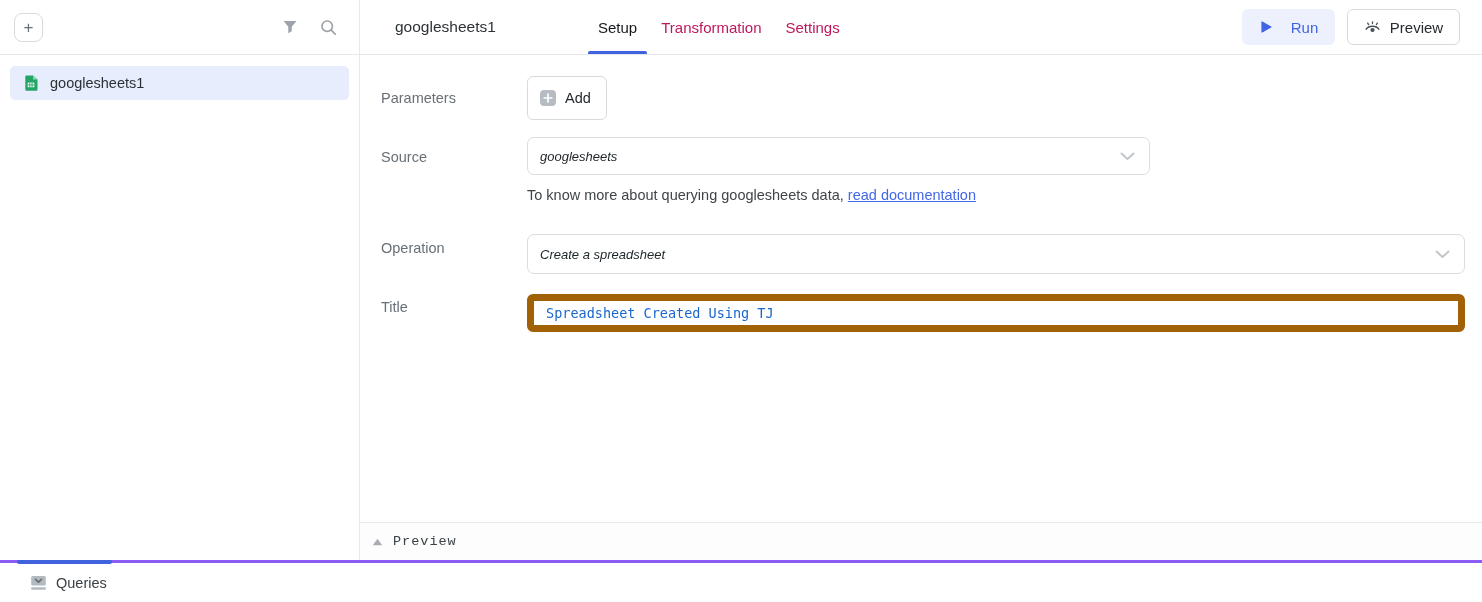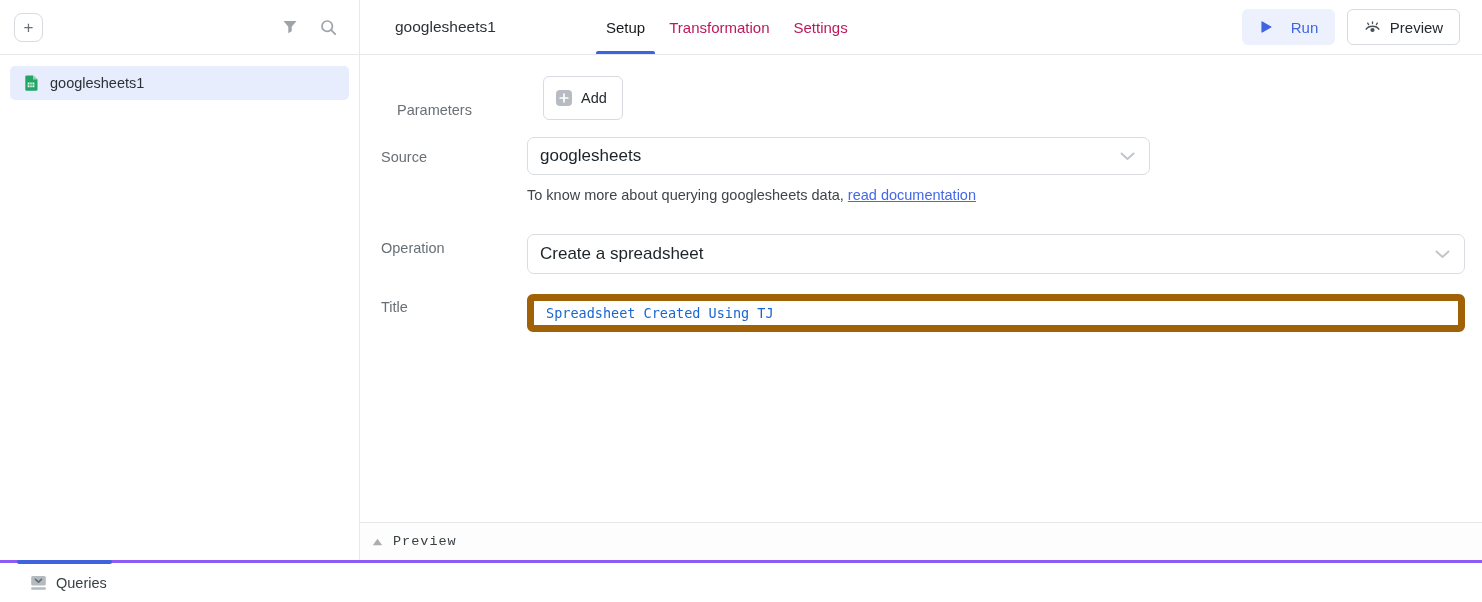--- a/index.html
+++ b/index.html
@@ -18,47 +18,47 @@
   .query-list { padding:11px 10px; }
   .query-item { height:34px; background:#e7edfd; border-radius:5px; display:flex; align-items:center; gap:11px; padding:0 13px; cursor:pointer; }
   .query-item-label { font-size:14.5px; color:#2b3236; }
 
   
   .main { flex:1; display:flex; flex-direction:column; min-width:0; background:#fff; }
   .main-header { height:55px; flex:0 0 55px; border-bottom:1px solid #e6e8eb; display:flex; align-items:stretch; padding:0 22px 0 35px; }
   .query-title { flex:0 0 203px; display:flex; align-items:center; font-size:15.5px; font-weight:500; color:#2b3236; }
   .tabs { display:flex; gap:24px; align-items:stretch; }
   .tab { position:relative; display:flex; align-items:center; font-size:15px; color:#be185d; cursor:pointer; }
-  .tab.active { color:#16191c; font-weight:500;margin-left:8px; }
+  .tab.active { color:#16191c; font-weight:500; }
   .tab.active::after { content:""; position:absolute; left:-10px; right:-10px; bottom:0; height:3px; background:#3e63dd; border-radius:2px 2px 0 0; }
   .main-header .spacer { flex:1; }
   .hdr-buttons { display:flex; align-items:center; gap:12px; }
   .run-btn { height:36px; min-width:93px; border:none; border-radius:6px; background:#edf1fd; color:#4064e4;
              font-size:15px; font-weight:500; display:flex; align-items:center; justify-content:center; gap:18px; padding:0 16px; cursor:pointer; font-family:inherit; }
   .preview-btn { height:36px; min-width:113px; border:1px solid #d7dbdf; border-radius:6px; background:#fff; color:#232b2f;
              font-size:15px; font-weight:500; display:flex; align-items:center; justify-content:center; gap:9px; padding:0 15px; cursor:pointer; font-family:inherit; }
 
   
   .form-area { flex:1; min-height:0; padding:21px 17px 0 21px; }
   .form-row { display:flex; align-items:flex-start; }
   .form-label { flex:0 0 146px; font-size:14.5px; color:#687076; line-height:20px; }
-  .row-params { margin-bottom:17px; align-items:flex-end;margin-left:16px; }
+  .row-params { margin-bottom:17px; align-items:center; }
   .row-source { margin-bottom:31px; }
   .row-source .form-label { padding-top:10px; }
   .row-operation { margin-bottom:20px;margin-top:11px; }
   .row-operation .form-label { padding-top:4px; }
   .row-title .form-label { padding-top:3px; }
 
   .add-btn { height:44px; border:1px solid #d7dbdf; border-radius:6px; background:#fff; display:flex; align-items:center; gap:9px;
              padding:0 15px 0 12px; font-size:14.5px; color:#232b2f; cursor:pointer; font-family:inherit; }
   .plus-sq { width:16px; height:16px; border-radius:4px; background:#b6bcc2; display:flex; align-items:center; justify-content:center; }
 
   .select-box { height:38px; border:1px solid #d9dde1; border-radius:7px; background:#fff; display:flex; align-items:center;
                 justify-content:space-between; padding:0 14px 0 12px; cursor:pointer; }
-  .select-box .value { font-size:17px; color:#1c2428; }
+  .select-box .value { font-size:13px; color:#1c2428;font-style:italic; }
   .source-select { width:623px; }
   .wide-ctl { flex:1; }
   .op-select { height:40px; }
   .ctl-col { display:flex; flex-direction:column; flex:1; min-width:0; }
   .help-text { margin-top:12px; font-size:14.5px; color:#3f4549; }
   .help-text a { color:#4368e8; text-decoration:underline; cursor:pointer;text-align:right; }
 
   .code-input { height:38px; border:7px solid #a16207; border-radius:6px; background:#fff; display:flex; align-items:center; padding:0 12px; }
   .code-input .code-text { font-family:"DejaVu Sans Mono", monospace; font-size:13.5px; color:#1a66cf; white-space:pre; }
 

